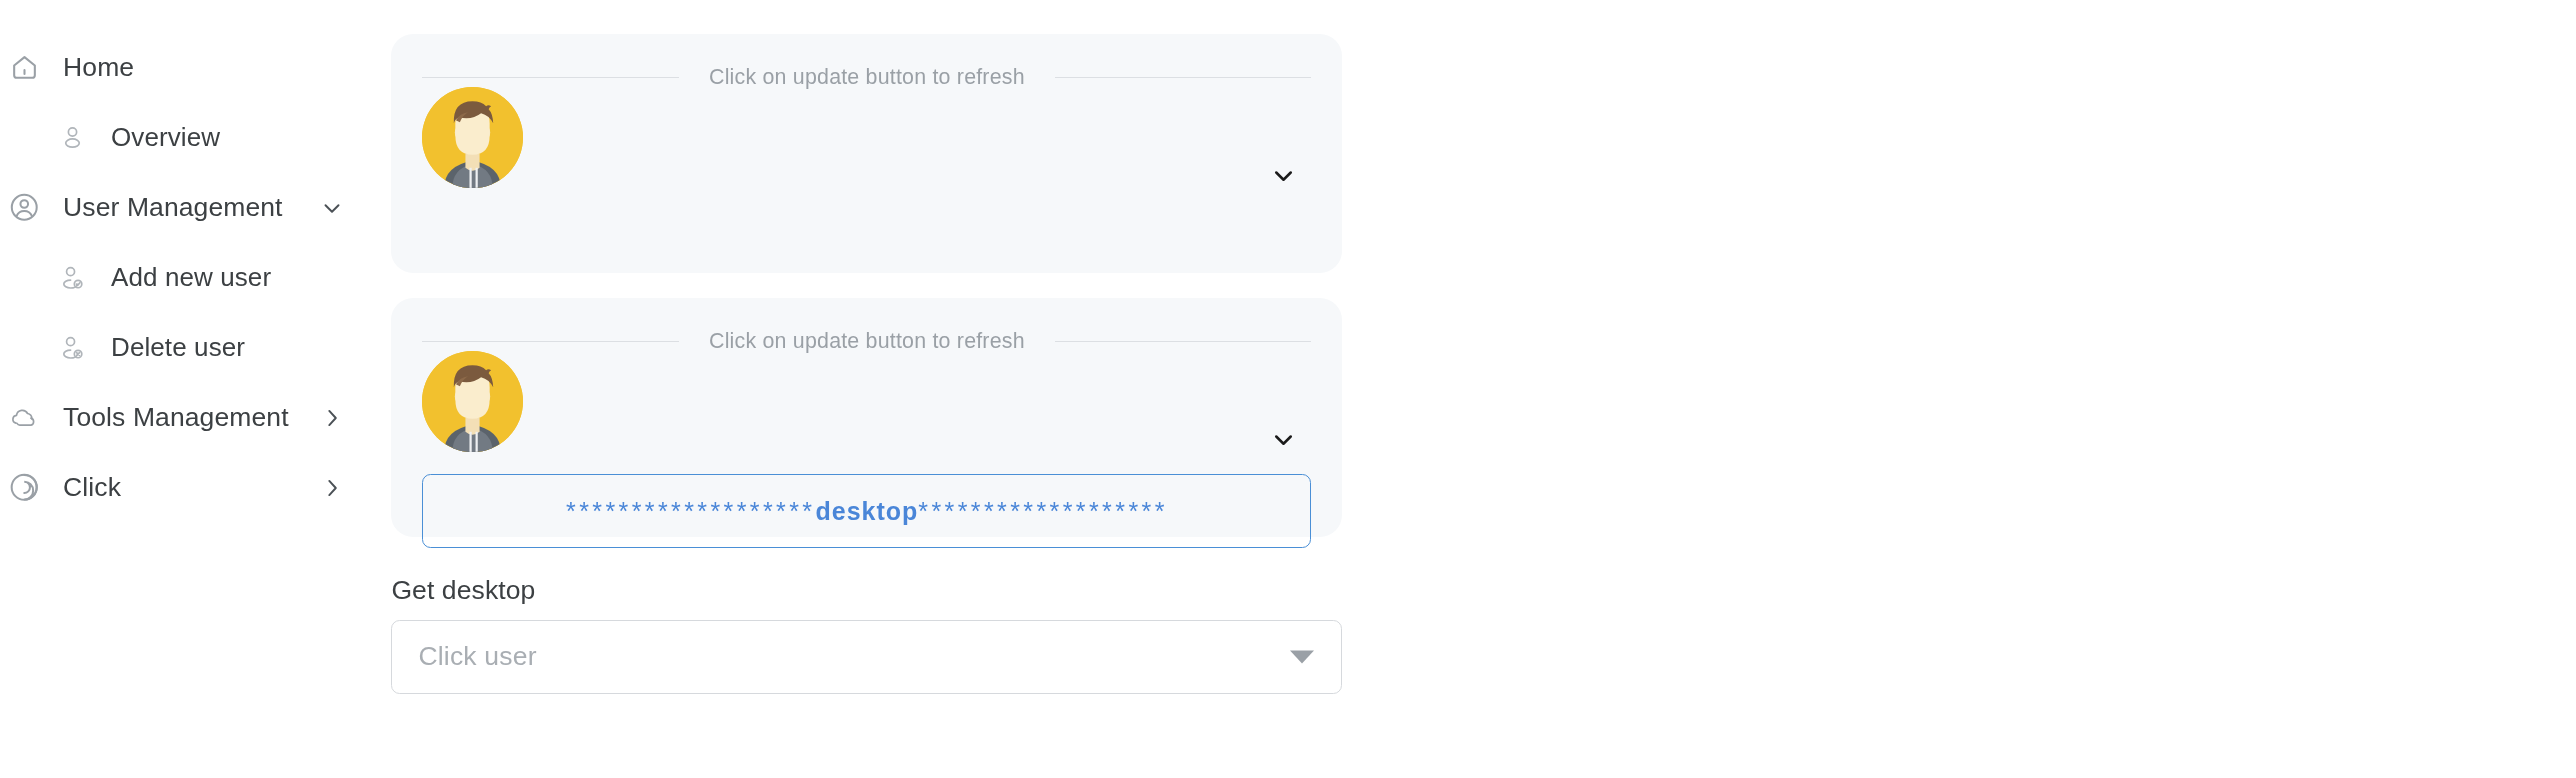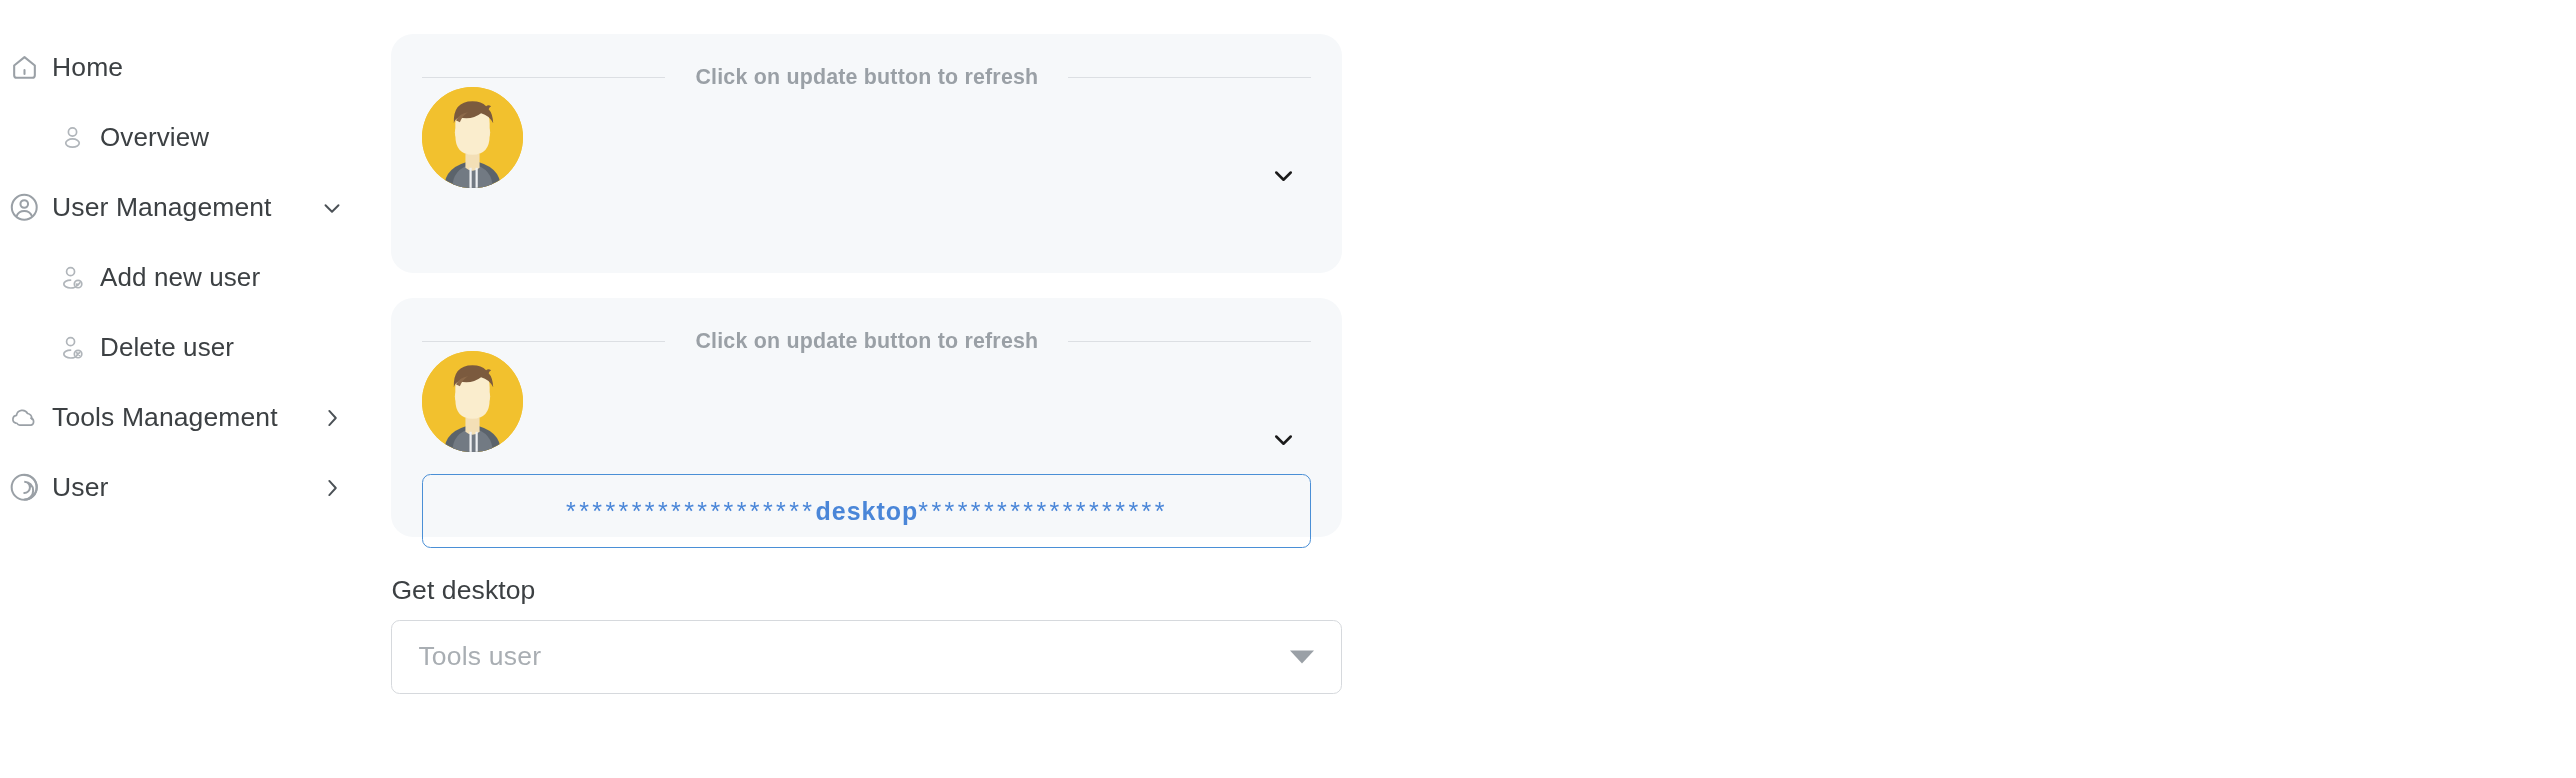--- a/index.html
+++ b/index.html
@@ -41,21 +41,21 @@
     flex: 0 0 39px;
     display: flex;
     align-items: center;
     justify-content: center;
     color: #9aa0a6;
   }
   .nav-item.sub .ico { color: #b0b5ba; }
   .nav-label {
     font-size: 26.5px;
     color: #3c4043;
-    margin-left: 8px;
+    margin-left: 19px;
     white-space: nowrap;
     letter-spacing: 0.1px;
   }
   .nav-item.sub { padding-left: 53px; height: 70px; }
   .nav-item.sub .nav-label { font-size: 26px; color: #3c4043; }
   .nav-arrow {
     margin-left: auto;
     margin-right: 31px;
     color: #4b5156;
     display: flex;
@@ -82,21 +82,20 @@
   .card-2 { top: 298px; height: 239px; }
 
   .divider {
     position: absolute;
     left: 31px;
     right: 31px;
     top: 31px;
     display: flex;
     align-items: center;
     gap: 8px;
-    font-weight: bold;
   }
   .divider .line {
     flex: 1 1 auto;
     height: 1.7px;
     background: #dcdfe3;
   }
   .divider .dtext {
     font-size: 21.4px;
     color: #9aa0a6;
     padding: 0 22px;
@@ -273,21 +272,21 @@
     </span>
   </div>
 
   <div class="nav-item">
     <span class="ico">
       <svg width="32.5" height="32.5" viewBox="0 0 24 24" fill="none" stroke="currentColor" stroke-width="1.5" stroke-linecap="round">
         <circle cx="12" cy="12" r="9.3"></circle>
         <path d="M12 2.9 a9.1 9.1 0 0 1 0 18.2 a6.6 6.6 0 0 0 0 -13.2 a4.2 4.2 0 0 1 0 8.4"></path>
       </svg>
     </span>
-    <span class="nav-label">User</span>
+    <span class="nav-label">Click</span>
     <span class="nav-arrow">
       <svg width="26" height="26" viewBox="0 0 24 24" fill="none" stroke="currentColor" stroke-width="1.8" stroke-linecap="round" stroke-linejoin="round">
         <path d="M9.5 5.5 L15.5 12 L9.5 18.5"></path>
       </svg>
     </span>
   </div>
 
 </div>
 
 <div class="main">
@@ -353,19 +352,19 @@
     </div>
 
     <div class="masked-input">
       <span class="masked-text"><span class="stars">*******************</span><span>desktop</span><span class="stars">*******************</span></span>
     </div>
   </div>
 
   <div class="configs">
     <div class="configs-label">Get desktop</div>
     <div class="select-box">
-      <span class="select-value">Tools user</span>
+      <span class="select-value">Click user</span>
       <span class="select-caret"></span>
     </div>
   </div>
 
 </div>
 
 
 </body></html>

